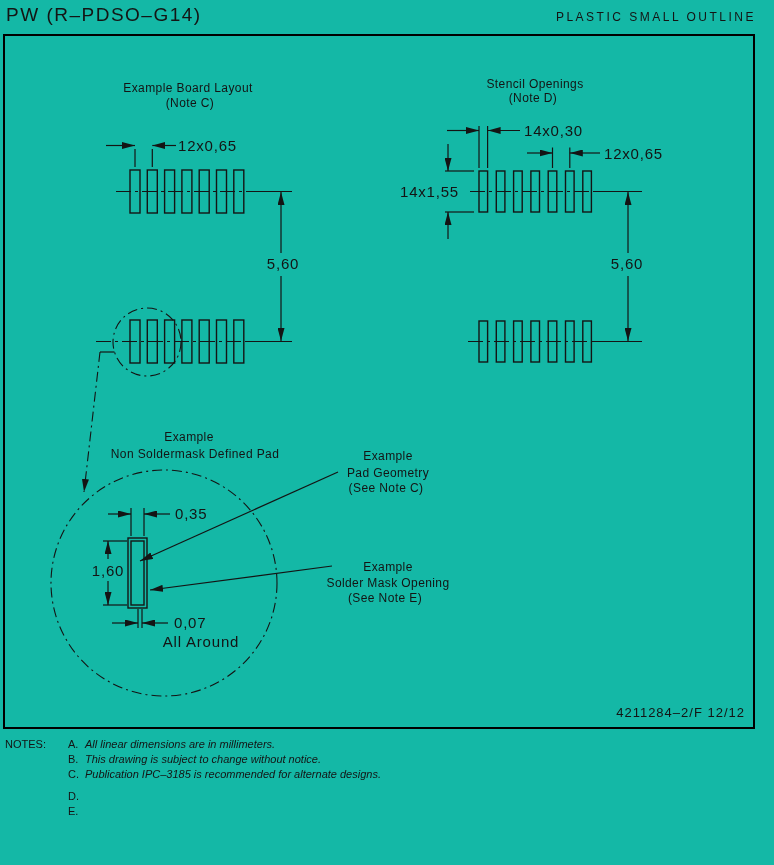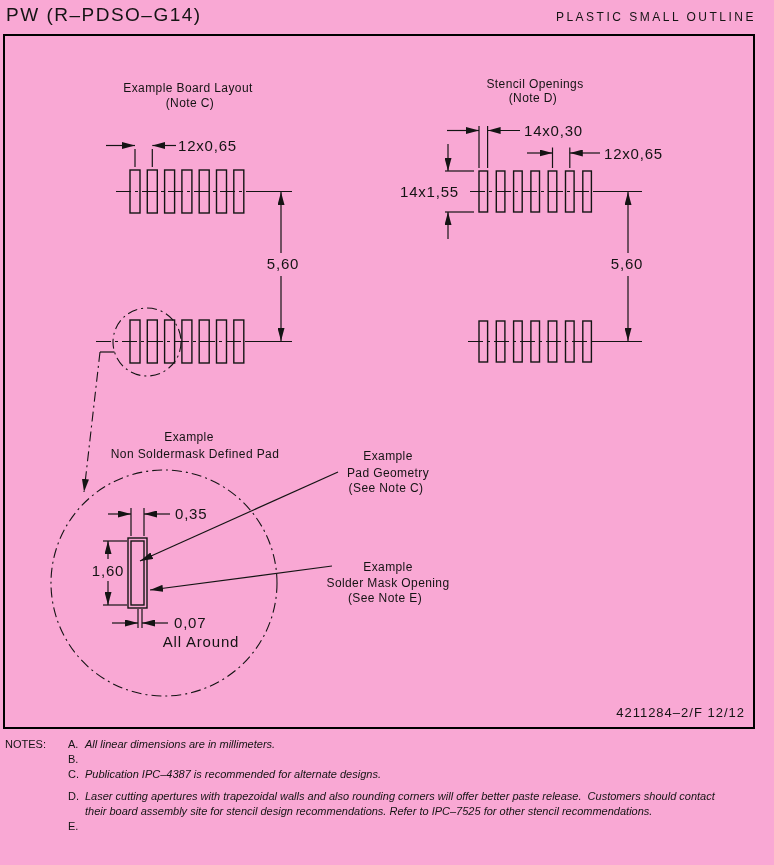--- a/index.html
+++ b/index.html
@@ -1,16 +1,16 @@
 <!DOCTYPE html>
 <html><head>
 <meta charset="utf-8">
 <style>
   html,body{margin:0;padding:0;background:#fff;}
-  .page{position:relative;width:774px;height:865px;background:#f9a8d4;overflow:hidden;
+  .page{position:relative;width:774px;height:865px;background:#14b8a6;overflow:hidden;
         font-family:"Liberation Sans",sans-serif;color:#141414;}
   
   .hdr{position:absolute;top:4px;left:6px;right:18px;display:flex;
        justify-content:space-between;align-items:baseline;}
   .hdr .t1{font-size:19px;letter-spacing:1.5px;}
   .hdr .t2{font-size:12px;letter-spacing:2.5px;}
   
   .frame{position:absolute;left:3px;top:34px;width:748px;height:691px;
          border:2px solid #000;}
   svg{position:absolute;left:0;top:0;}
@@ -210,30 +210,30 @@
 
   <div class="notes">
     <div class="notes-row">
       <span class="notes-label">NOTES:</span>
       <span class="note-id">A.</span>
       <span class="note-text">All linear dimensions are in millimeters.</span>
     </div>
     <div class="notes-row">
       <span class="notes-label"></span>
       <span class="note-id">B.</span>
+      <span class="note-text">This drawing is subject to change without notice.</span>
     </div>
     <div class="notes-row">
       <span class="notes-label"></span>
       <span class="note-id">C.</span>
-      <span class="note-text">Publication IPC–4387 is recommended for alternate designs.</span>
+      <span class="note-text">Publication IPC–3185 is recommended for alternate designs.</span>
     </div>
     <div class="notes-row gap-d">
       <span class="notes-label"></span>
       <span class="note-id">D.</span>
-      <span class="note-text">Laser cutting apertures with trapezoidal walls and also rounding corners will offer better paste release.  Customers should contact their board assembly site for stencil design recommendations. Refer to IPC–7525 for other stencil recommendations.</span>
     </div>
     <div class="notes-row">
       <span class="notes-label"></span>
       <span class="note-id">E.</span>
     </div>
   </div>
 
 </div>
 
 </body></html>

